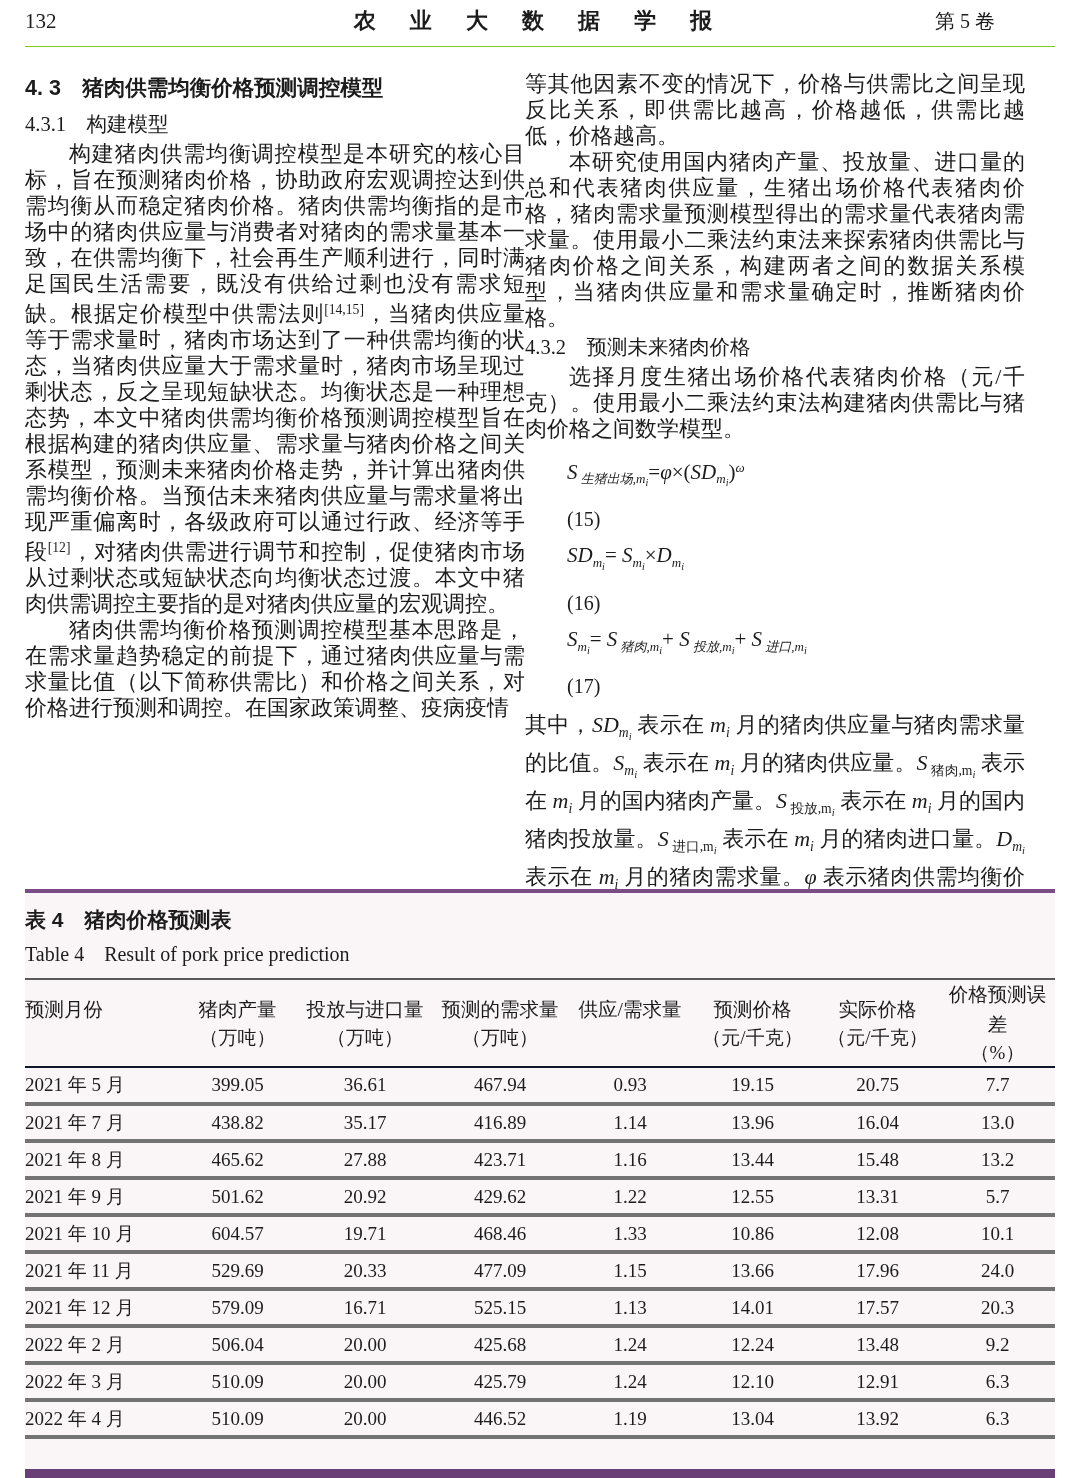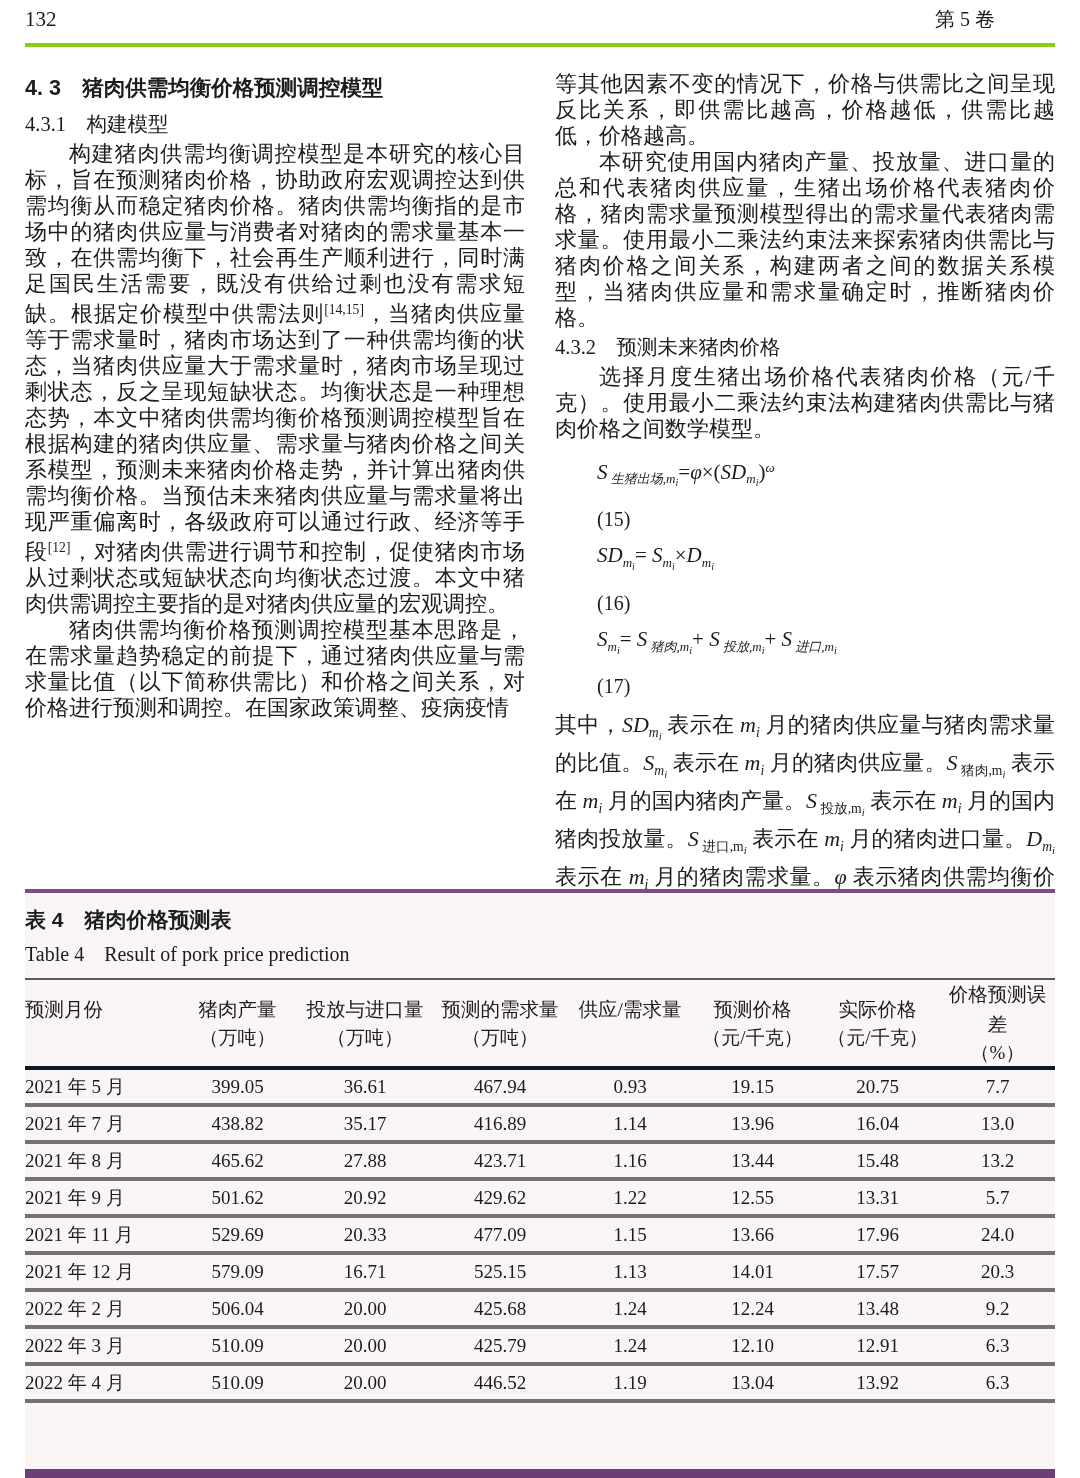--- a/index.html
+++ b/index.html
@@ -10,36 +10,36 @@
     color:#1c1c1c;
     overflow:hidden;
     position:relative;
   }
   .page { width:1080px; height:1478px; padding:0 25px; display:flex; flex-direction:column; }
 
   
   .running-head {
     height:47px; flex:0 0 auto;
     display:flex; align-items:center; justify-content:space-between;
-    border-bottom:4px solid #84cc16;
+    border-bottom:1px solid #84cc16;
     padding-bottom:4px;
   }
   .page-no { font-size:21px; width:120px; }
   .journal-title {
     font-family:"Liberation Sans","DejaVu Sans",sans-serif;
     font-size:22px; font-weight:600; letter-spacing:14px;
     text-align:center; flex:1;
   }
   .volume { font-size:20px; width:120px; text-align:left; }
 
   
   .columns {
     flex:0 0 auto;
     height:842px; overflow:hidden;
-    display:flex; gap:30px;
+    display:flex; 
     padding-top:24px;
   }
   .col { width:500px; flex:0 0 auto; overflow:hidden; }
   .col p, .col .rich-p {
     font-size:22px; line-height:26px;
     text-align:justify;
   }
   .indent { text-indent:2em; }
   .h-sect {
     font-family:"Liberation Sans","DejaVu Sans",sans-serif;
@@ -77,38 +77,39 @@
   }
   .tbl-title-zh {
     font-family:"Liberation Sans","DejaVu Sans",sans-serif;
     font-size:21px; font-weight:700; white-space:pre;
     margin-bottom:9px;
   }
   .tbl-title-en { font-size:20px; white-space:pre; margin-bottom:12px; }
 
   table.pork { width:1030px; border-collapse:collapse; table-layout:fixed; }
   table.pork th, table.pork td { font-weight:normal; padding:0; }
-  thead tr { border-top:2px solid #5a5a5a; border-bottom:4px solid #0f172a; }
+  thead tr { border-top:2px solid #5a5a5a; border-bottom:2px solid #0f172a; }
   .th-label { font-size:19.5px; line-height:30px; }
   .th-unit  { font-size:19px;  line-height:26px; min-height:26px; }
   th.c-month .th-label { text-align:left; }
   th .th-label, th .th-unit { text-align:center; }
   th.c-month .th-unit { text-align:left; }
   tbody tr { border-bottom:4px solid #737373; height:37px; }
   tbody td { font-size:19px; }
   td.c-month { text-align:left; }
   td.c-num { text-align:center; }
 </style>
 </head>
 <body>
 
 <div class="page">
 
   <div class="running-head">
     <span class="page-no">132</span>
+    <span class="journal-title">农 业 大 数 据 学 报</span>
     <span class="volume">第 5 卷</span>
   </div>
 
   <div class="columns">
 
     <div class="col">
       <div class="h-sect">4. 3　猪肉供需均衡价格预测调控模型</div>
       <div class="h-sub">4.3.1　构建模型</div>
       <div class="rich-p indent"><span class="k-n">构建猪肉供需均衡调控模型是本研究的核心目标，旨在预测猪肉价格，协助政府宏观调控达到供需均衡从而稳定猪肉价格。猪肉供需均衡指的是市场中的猪肉供应量与消费者对猪肉的需求量基本一致，在供需均衡下，社会再生产顺利进行，同时满足国民生活需要，既没有供给过剩也没有需求短缺。根据定价模型中供需法则</span><span class="k-sup">[14,15]</span><span class="k-n">，当猪肉供应量等于需求量时，猪肉市场达到了一种供需均衡的状态，当猪肉供应量大于需求量时，猪肉市场呈现过剩状态，反之呈现短缺状态。均衡状态是一种理想态势，本文中猪肉供需均衡价格预测调控模型旨在根据构建的猪肉供应量、需求量与猪肉价格之间关系模型，预测未来猪肉价格走势，并计算出猪肉供需均衡价格。当预估未来猪肉供应量与需求量将出现严重偏离时，各级政府可以通过行政、经济等手段</span><span class="k-sup">[12]</span><span class="k-n">，对猪肉供需进行调节和控制，促使猪肉市场从过剩状态或短缺状态向均衡状态过渡。本文中猪肉供需调控主要指的是对猪肉供应量的宏观调控。</span></div>
       <p class="indent">猪肉供需均衡价格预测调控模型基本思路是，在需求量趋势稳定的前提下，通过猪肉供应量与需求量比值（以下简称供需比）和价格之间关系，对价格进行预测和调控。在国家政策调整、疫病疫情</p>
@@ -224,20 +225,30 @@
             <td class="c-month">2021 年 9 月</td>
             <td class="c-num">501.62</td>
             <td class="c-num">20.92</td>
             <td class="c-num">429.62</td>
             <td class="c-num">1.22</td>
             <td class="c-num">12.55</td>
             <td class="c-num">13.31</td>
             <td class="c-num">5.7</td>
           </tr>
           <tr>
+            <td class="c-month">2021 年 10 月</td>
+            <td class="c-num">604.57</td>
+            <td class="c-num">19.71</td>
+            <td class="c-num">468.46</td>
+            <td class="c-num">1.33</td>
+            <td class="c-num">10.86</td>
+            <td class="c-num">12.08</td>
+            <td class="c-num">10.1</td>
+          </tr>
+          <tr>
             <td class="c-month">2021 年 11 月</td>
             <td class="c-num">529.69</td>
             <td class="c-num">20.33</td>
             <td class="c-num">477.09</td>
             <td class="c-num">1.15</td>
             <td class="c-num">13.66</td>
             <td class="c-num">17.96</td>
             <td class="c-num">24.0</td>
           </tr>
           <tr>

